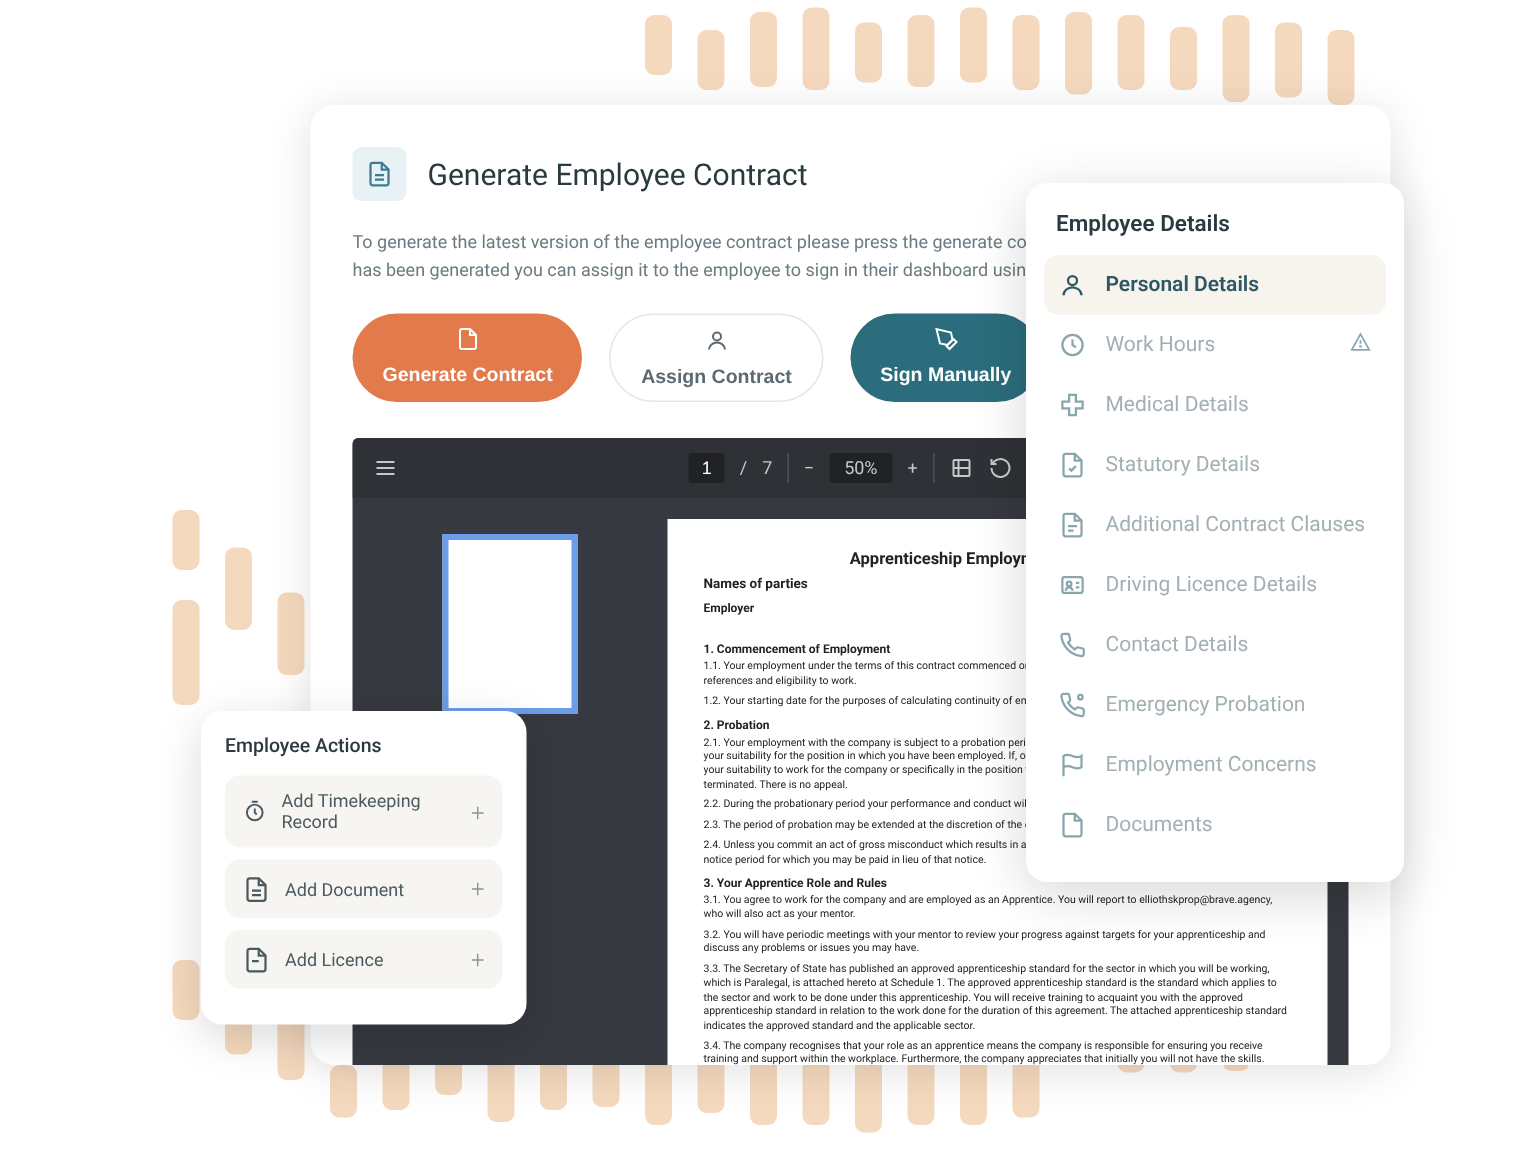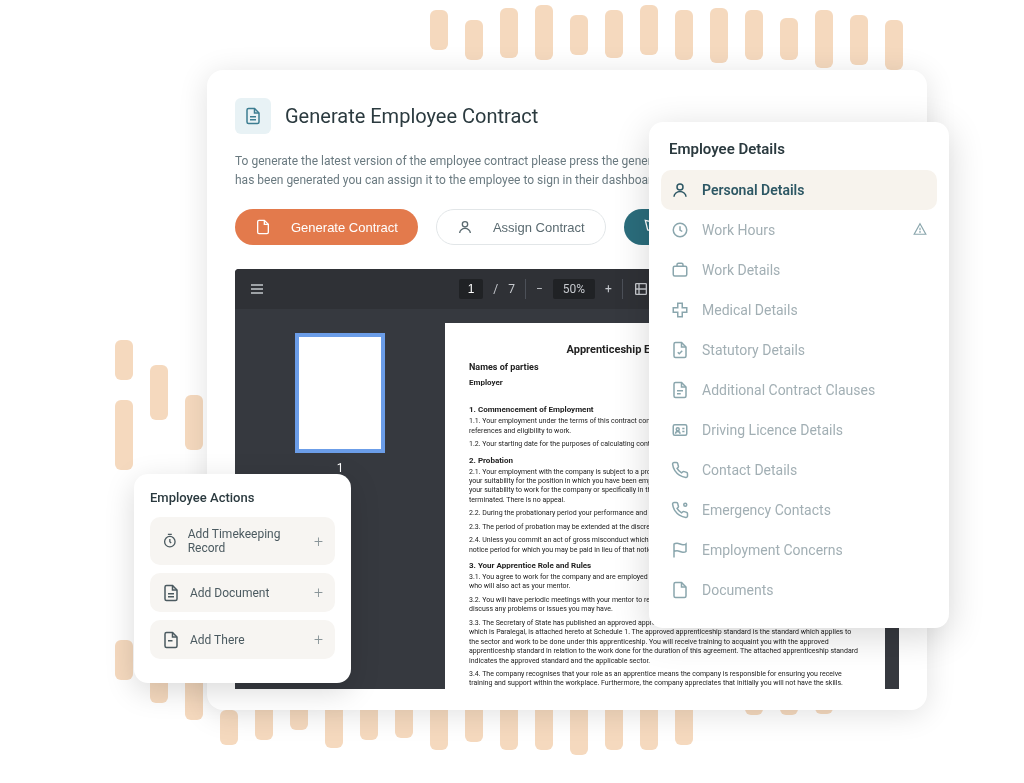--- a/index.html
+++ b/index.html
@@ -71,27 +71,28 @@
     margin-bottom: 20px;
   }
   .button-row {
     display: flex;
     gap: 18px;
     margin-bottom: 24px;
   }
   .btn {
     display: inline-flex;
     align-items: center;
-    gap: 20px;
+    gap: 8px;
     padding: 9px 20px;
     border-radius: 999px;
     font-size: 13px;
-    font-weight: 400;
+    font-weight: 700;
     cursor: pointer;
     border: none;
+    flex-direction: column;
   }
   .btn-primary {
     background: #e37a4c;
     color: #fff;
   }
   .btn-ghost {
     background: #fff;
     color: #5a6a70;
     border: 1px solid #e2e6e8;
   }
@@ -205,23 +206,23 @@
     cursor: pointer;
     font-size: 12px;
     color: #4b5a60;
   }
   .action-item .plus { margin-left: auto; font-size: 16px; color: #8a9599; font-weight: 300; }
   .action-item svg { color: #4b5a60; }
 
   
   .details-panel {
     position: absolute;
-    right: 75px;
+    right: 88px;
     top: 122px;
-    width: 300px;
+    width: 252px;
     background: #fff;
     border-radius: 14px;
     box-shadow: 0 8px 36px rgba(0,0,0,0.16);
     padding: 18px 12px;
     z-index: 6;
   }
   .details-title {
     font-size: 15px;
     font-weight: 600;
     color: #2b3a3f;
@@ -423,21 +424,21 @@
       </svg>
     <span>Add Document</span>
     <span class="plus">+</span>
   </div>
   <div class="action-item">
     <svg width="18" height="18" viewBox="0 0 24 24" fill="none" stroke="currentColor" stroke-width="2">
         <path d="M14 2H6a2 2 0 0 0-2 2v16a2 2 0 0 0 2 2h12a2 2 0 0 0 2-2V8z"></path>
         <polyline points="14 2 14 8 20 8"></polyline>
         <line x1="8" y1="13" x2="14" y2="13"></line>
       </svg>
-    <span>Add There</span>
+    <span>Add Licence</span>
     <span class="plus">+</span>
   </div>
 </div>
 
 <div class="details-panel">
   <div class="details-title">Employee Details</div>
 
   <div class="detail-item active">
     <svg width="18" height="18" viewBox="0 0 24 24" fill="none" stroke="currentColor" stroke-width="2">
         <circle cx="12" cy="8" r="4"></circle>
@@ -454,27 +455,20 @@
     <span class="warn-badge">
       <svg width="14" height="14" viewBox="0 0 24 24" fill="none" stroke="currentColor" stroke-width="2">
           <path d="M12 3l10 18H2L12 3z"></path>
           <line x1="12" y1="10" x2="12" y2="14"></line>
           <circle cx="12" cy="17" r="0.5" fill="currentColor"></circle>
         </svg>
     </span>
   </div>
   <div class="detail-item">
     <svg width="18" height="18" viewBox="0 0 24 24" fill="none" stroke="currentColor" stroke-width="2">
-        <rect x="3" y="7" width="18" height="13" rx="2"></rect>
-        <path d="M8 7V5a2 2 0 0 1 2-2h4a2 2 0 0 1 2 2v2"></path>
-      </svg>
-    <span>Work Details</span>
-  </div>
-  <div class="detail-item">
-    <svg width="18" height="18" viewBox="0 0 24 24" fill="none" stroke="currentColor" stroke-width="2">
         <path d="M9 3h6v6h6v6h-6v6H9v-6H3V9h6z"></path>
       </svg>
     <span>Medical Details</span>
   </div>
   <div class="detail-item">
     <svg width="18" height="18" viewBox="0 0 24 24" fill="none" stroke="currentColor" stroke-width="2">
         <path d="M14 2H6a2 2 0 0 0-2 2v16a2 2 0 0 0 2 2h12a2 2 0 0 0 2-2V8z"></path>
         <polyline points="14 2 14 8 20 8"></polyline>
         <path d="M9 15l2 2 4-4"></path>
       </svg>
@@ -503,21 +497,21 @@
     <svg width="18" height="18" viewBox="0 0 24 24" fill="none" stroke="currentColor" stroke-width="2">
         <path d="M22 16.92v3a2 2 0 0 1-2.18 2 19.79 19.79 0 0 1-8.63-3.07 19.5 19.5 0 0 1-6-6 19.79 19.79 0 0 1-3.07-8.67A2 2 0 0 1 4.11 2h3a2 2 0 0 1 2 1.72c.13.96.36 1.9.7 2.81a2 2 0 0 1-.45 2.11L8.09 9.91a16 16 0 0 0 6 6l1.27-1.27a2 2 0 0 1 2.11-.45c.91.34 1.85.57 2.81.7A2 2 0 0 1 22 16.92z"></path>
       </svg>
     <span>Contact Details</span>
   </div>
   <div class="detail-item">
     <svg width="18" height="18" viewBox="0 0 24 24" fill="none" stroke="currentColor" stroke-width="2">
         <path d="M22 16.92v3a2 2 0 0 1-2.18 2 19.79 19.79 0 0 1-8.63-3.07 19.5 19.5 0 0 1-6-6 19.79 19.79 0 0 1-3.07-8.67A2 2 0 0 1 4.11 2h3a2 2 0 0 1 2 1.72c.13.96.36 1.9.7 2.81a2 2 0 0 1-.45 2.11L8.09 9.91a16 16 0 0 0 6 6l1.27-1.27a2 2 0 0 1 2.11-.45c.91.34 1.85.57 2.81.7A2 2 0 0 1 22 16.92z"></path>
         <circle cx="19" cy="5" r="2"></circle>
       </svg>
-    <span>Emergency Contacts</span>
+    <span>Emergency Probation</span>
   </div>
   <div class="detail-item">
     <svg width="18" height="18" viewBox="0 0 24 24" fill="none" stroke="currentColor" stroke-width="2">
         <path d="M4 22V4c0 0 1-1 4-1s5 2 8 2 4-1 4-1v10s-1 1-4 1-5-2-8-2-4 1-4 1"></path>
       </svg>
     <span>Employment Concerns</span>
   </div>
   <div class="detail-item">
     <svg width="18" height="18" viewBox="0 0 24 24" fill="none" stroke="currentColor" stroke-width="2">
         <path d="M14 2H6a2 2 0 0 0-2 2v16a2 2 0 0 0 2 2h12a2 2 0 0 0 2-2V8z"></path>

